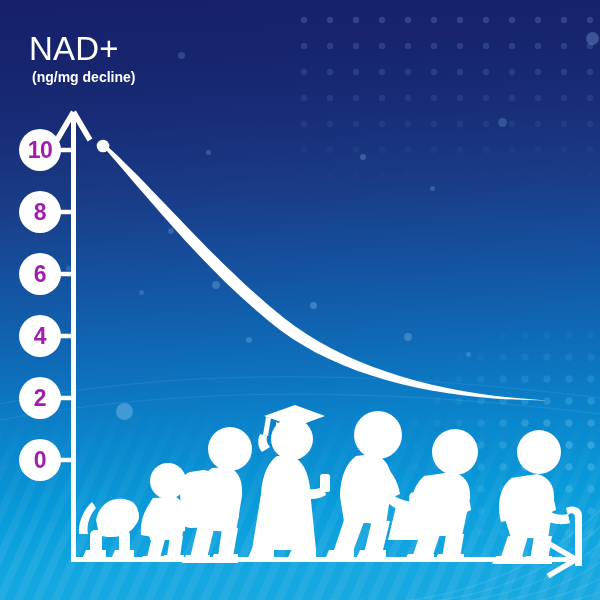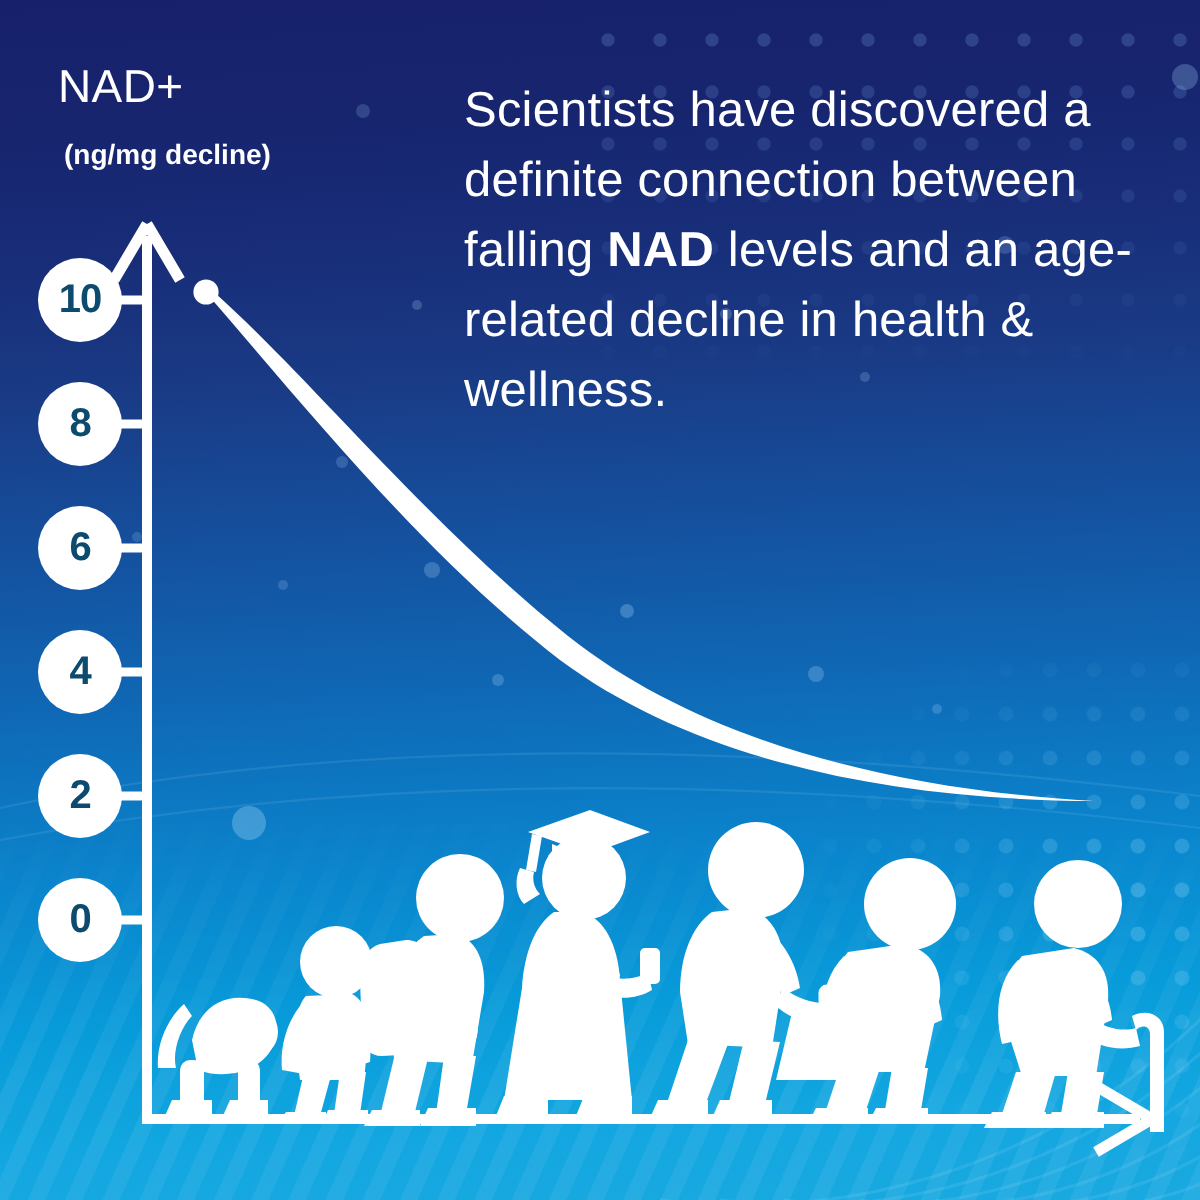--- a/index.html
+++ b/index.html
@@ -60,40 +60,40 @@
   }
   
   .bg-arcs { top: 0; left: 0; width: 600px; height: 600px; opacity: .30; }
 
   
   .bokeh { position: absolute; border-radius: 50%; pointer-events: none; }
 
   
   .axis-title {
     position: absolute; left: 29px; top: 32px;
-    color: #ffffff; font-size: 23px; letter-spacing: .2px; line-height: 1; text-align: right;
+    color: #ffffff; font-size: 33px; letter-spacing: .2px; line-height: 1; text-align: right;
   }
   .axis-unit {
     position: absolute; left: 32px; top: 70px;
     color: #ffffff; font-size: 14px; font-weight: bold; line-height: 1;
   }
   .headline {
     position: absolute; left: 232px; top: 38px; width: 352px;
     color: #ffffff; font-size: 24.5px; line-height: 35px;
     letter-spacing: .1px;
   }
   .headline b { font-weight: bold; }
 
   
   .chart-svg { position: absolute; inset: 0; }
 
   .ytick {
     position: absolute; width: 42px; height: 42px; border-radius: 50%;
-    background: #ffffff; color: #0c4a6e;
-    font-size: 20px; font-weight: bold;
+    background: #ffffff; color: #a21caf;
+    font-size: 23px; font-weight: bold;
     display: flex; align-items: center; justify-content: center;
     letter-spacing: -0.5px;
   }
 
   .figures-svg { position: absolute; left: 0; top: 390px; width: 600px; height: 180px; }
 </style>
 </head>
 <body>
 
 <div id="infographic">
@@ -131,27 +131,20 @@
   <div class="bokeh" style="left:246px; top:337px; width:6px;  height:6px;  background:rgba(175,218,250,.24);"></div>
   <div class="bokeh" style="left:404px; top:333px; width:8px;  height:8px;  background:rgba(175,218,250,.26);"></div>
   <div class="bokeh" style="left:466px; top:352px; width:5px;  height:5px;  background:rgba(175,218,250,.22);"></div>
   <div class="bokeh" style="left:116px; top:403px; width:17px; height:17px; background:rgba(185,225,252,.30);"></div>
   <div class="bokeh" style="left:151px; top:508px; width:10px; height:10px; background:rgba(190,230,253,.26);"></div>
   <div class="bokeh" style="left:66px;  top:266px; width:5px;  height:5px;  background:rgba(160,205,245,.20);"></div>
 
   <div class="axis-title">NAD+</div>
   <div class="axis-unit">(ng/mg decline)</div>
 
-  <div class="headline">
-    <span>Scientists have discovered a</span>
-    <span>definite connection between</span>
-    <span>falling </span><b>NAD</b><span> levels and an</span>
-    <span>age-related decline in health &amp;</span>
-    <span>wellness.</span>
-  </div>
 
   <svg class="chart-svg" viewBox="0 0 600 600">
 
     <g stroke="#ffffff" stroke-width="5" fill="none" stroke-linecap="butt">
       <line x1="73.5" y1="560" x2="73.5" y2="118"></line>
     </g>
     <path d="M 73.5 112 L 57 140 M 73.5 112 L 90 140" stroke="#ffffff" stroke-width="5.5" fill="none" stroke-linecap="butt"></path>
 
     <g stroke="#ffffff" stroke-width="5" fill="none">
       <line x1="71" y1="559.5" x2="570" y2="559.5"></line>

